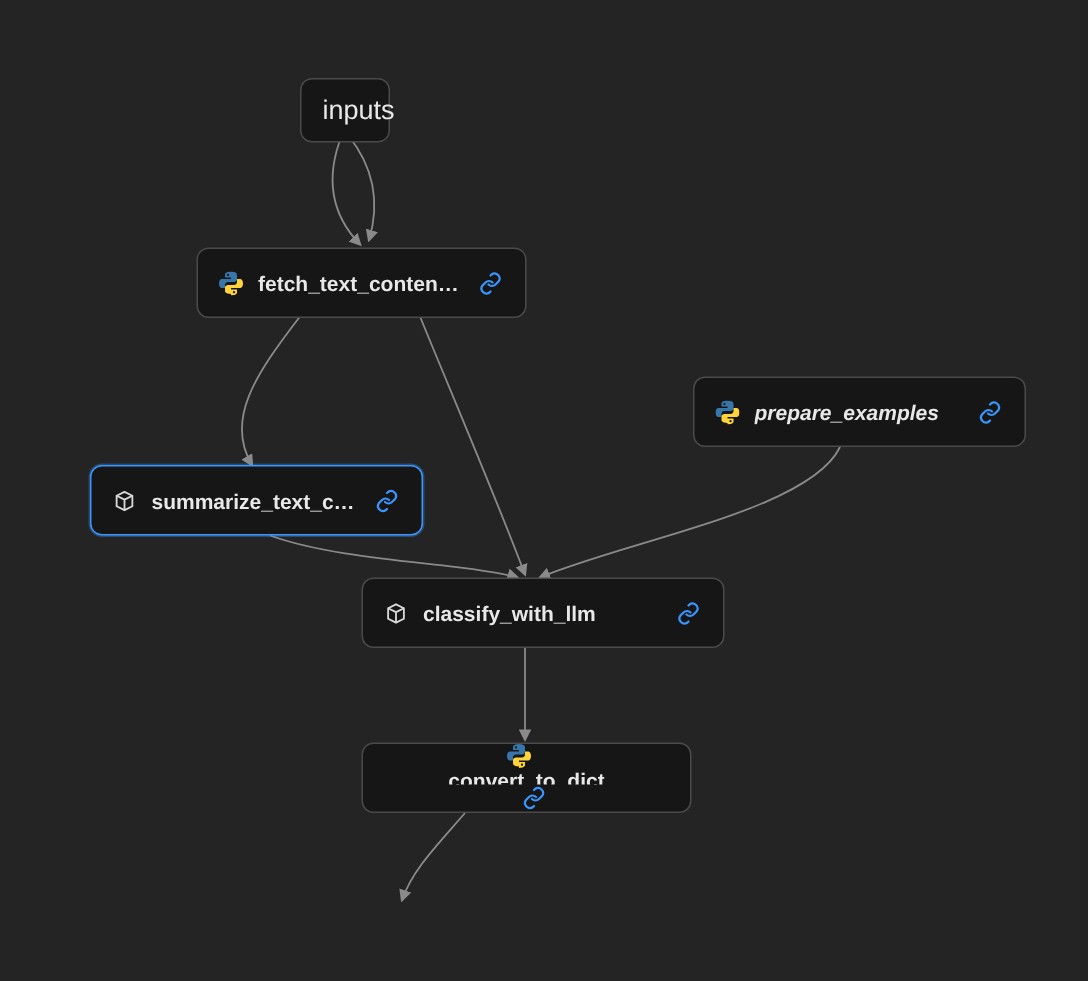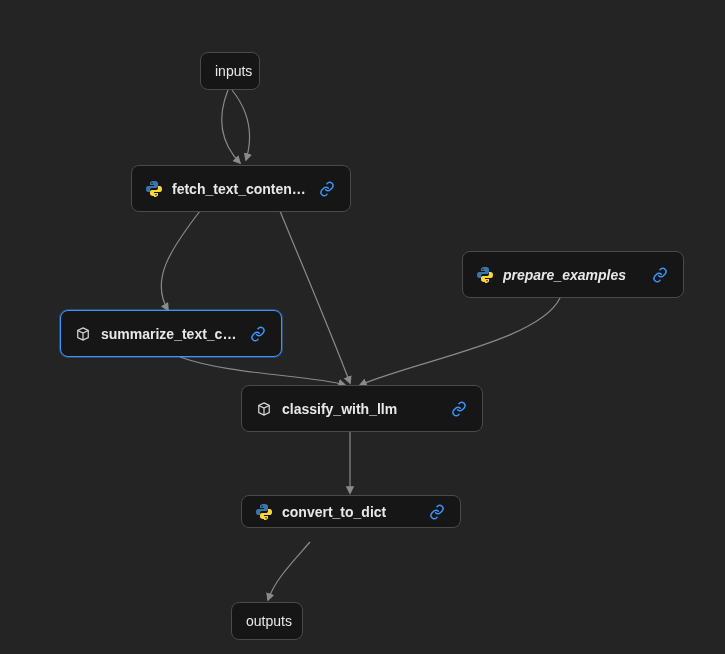--- a/index.html
+++ b/index.html
@@ -55,21 +55,21 @@
     display: flex;
     align-items: center;
     justify-content: center;
   }
   .terminal {
     position: absolute;
     background: #161616;
     border: 1px solid #4a4a4a;
     border-radius: 8px;
     color: #e8e8e8;
-    font-size: 14px;
+    font-size: 18px;
     font-weight: 400;
     padding: 10px 14px;
     box-sizing: border-box;
     text-align: center;
   }
   .selected {
     border-color: #3a96ff;
     box-shadow: 0 0 0 1px #3a96ff55;
   }
   svg.edges {
@@ -177,33 +177,30 @@
   </span>
   <span class="label">classify_with_llm</span>
   <span class="link-icon">
     <svg viewBox="0 0 24 24" width="16" height="16" fill="none" stroke="currentColor" stroke-width="2.2" stroke-linecap="round">
       <path d="M10 13a5 5 0 0 0 7 0l3-3a5 5 0 0 0-7-7l-1 1"></path>
       <path d="M14 11a5 5 0 0 0-7 0l-3 3a5 5 0 0 0 7 7l1-1"></path>
     </svg>
   </span>
 </div>
 
-<div class="node" style="left:241px; top:495px; width:220px; height:33px;">
+<div class="node" style="left:241px; top:495px; width:220px; height:47px;flex-direction:column;">
   <span class="icon">
     <svg viewBox="0 0 16 16" width="16" height="16">
       <path fill="#3776ab" d="M8 0C4 0 4 2 4 2v2h4v1H2S0 5 0 8s2 3 2 3h2V9s0-2 2-2h4s2 0 2-2V2S12 0 8 0zM6 1.5a.75.75 0 110 1.5.75.75 0 010-1.5z"></path>
       <path fill="#ffd43b" d="M8 16c4 0 4-2 4-2v-2H8v-1h6s2 0 2-3-2-3-2-3h-2v2s0 2-2 2H6s-2 0-2 2v2s0 2 4 2zm2-1.5a.75.75 0 110-1.5.75.75 0 010 1.5z"></path>
     </svg>
   </span>
   <span class="label">convert_to_dict</span>
   <span class="link-icon">
     <svg viewBox="0 0 24 24" width="16" height="16" fill="none" stroke="currentColor" stroke-width="2.2" stroke-linecap="round">
       <path d="M10 13a5 5 0 0 0 7 0l3-3a5 5 0 0 0-7-7l-1 1"></path>
       <path d="M14 11a5 5 0 0 0-7 0l-3 3a5 5 0 0 0 7 7l1-1"></path>
     </svg>
   </span>
 </div>
 
-<div class="terminal" style="left:231px; top:602px; width:72px;">
-  <span>outputs</span>
-</div>
 
 </div>
 
 </body></html>

